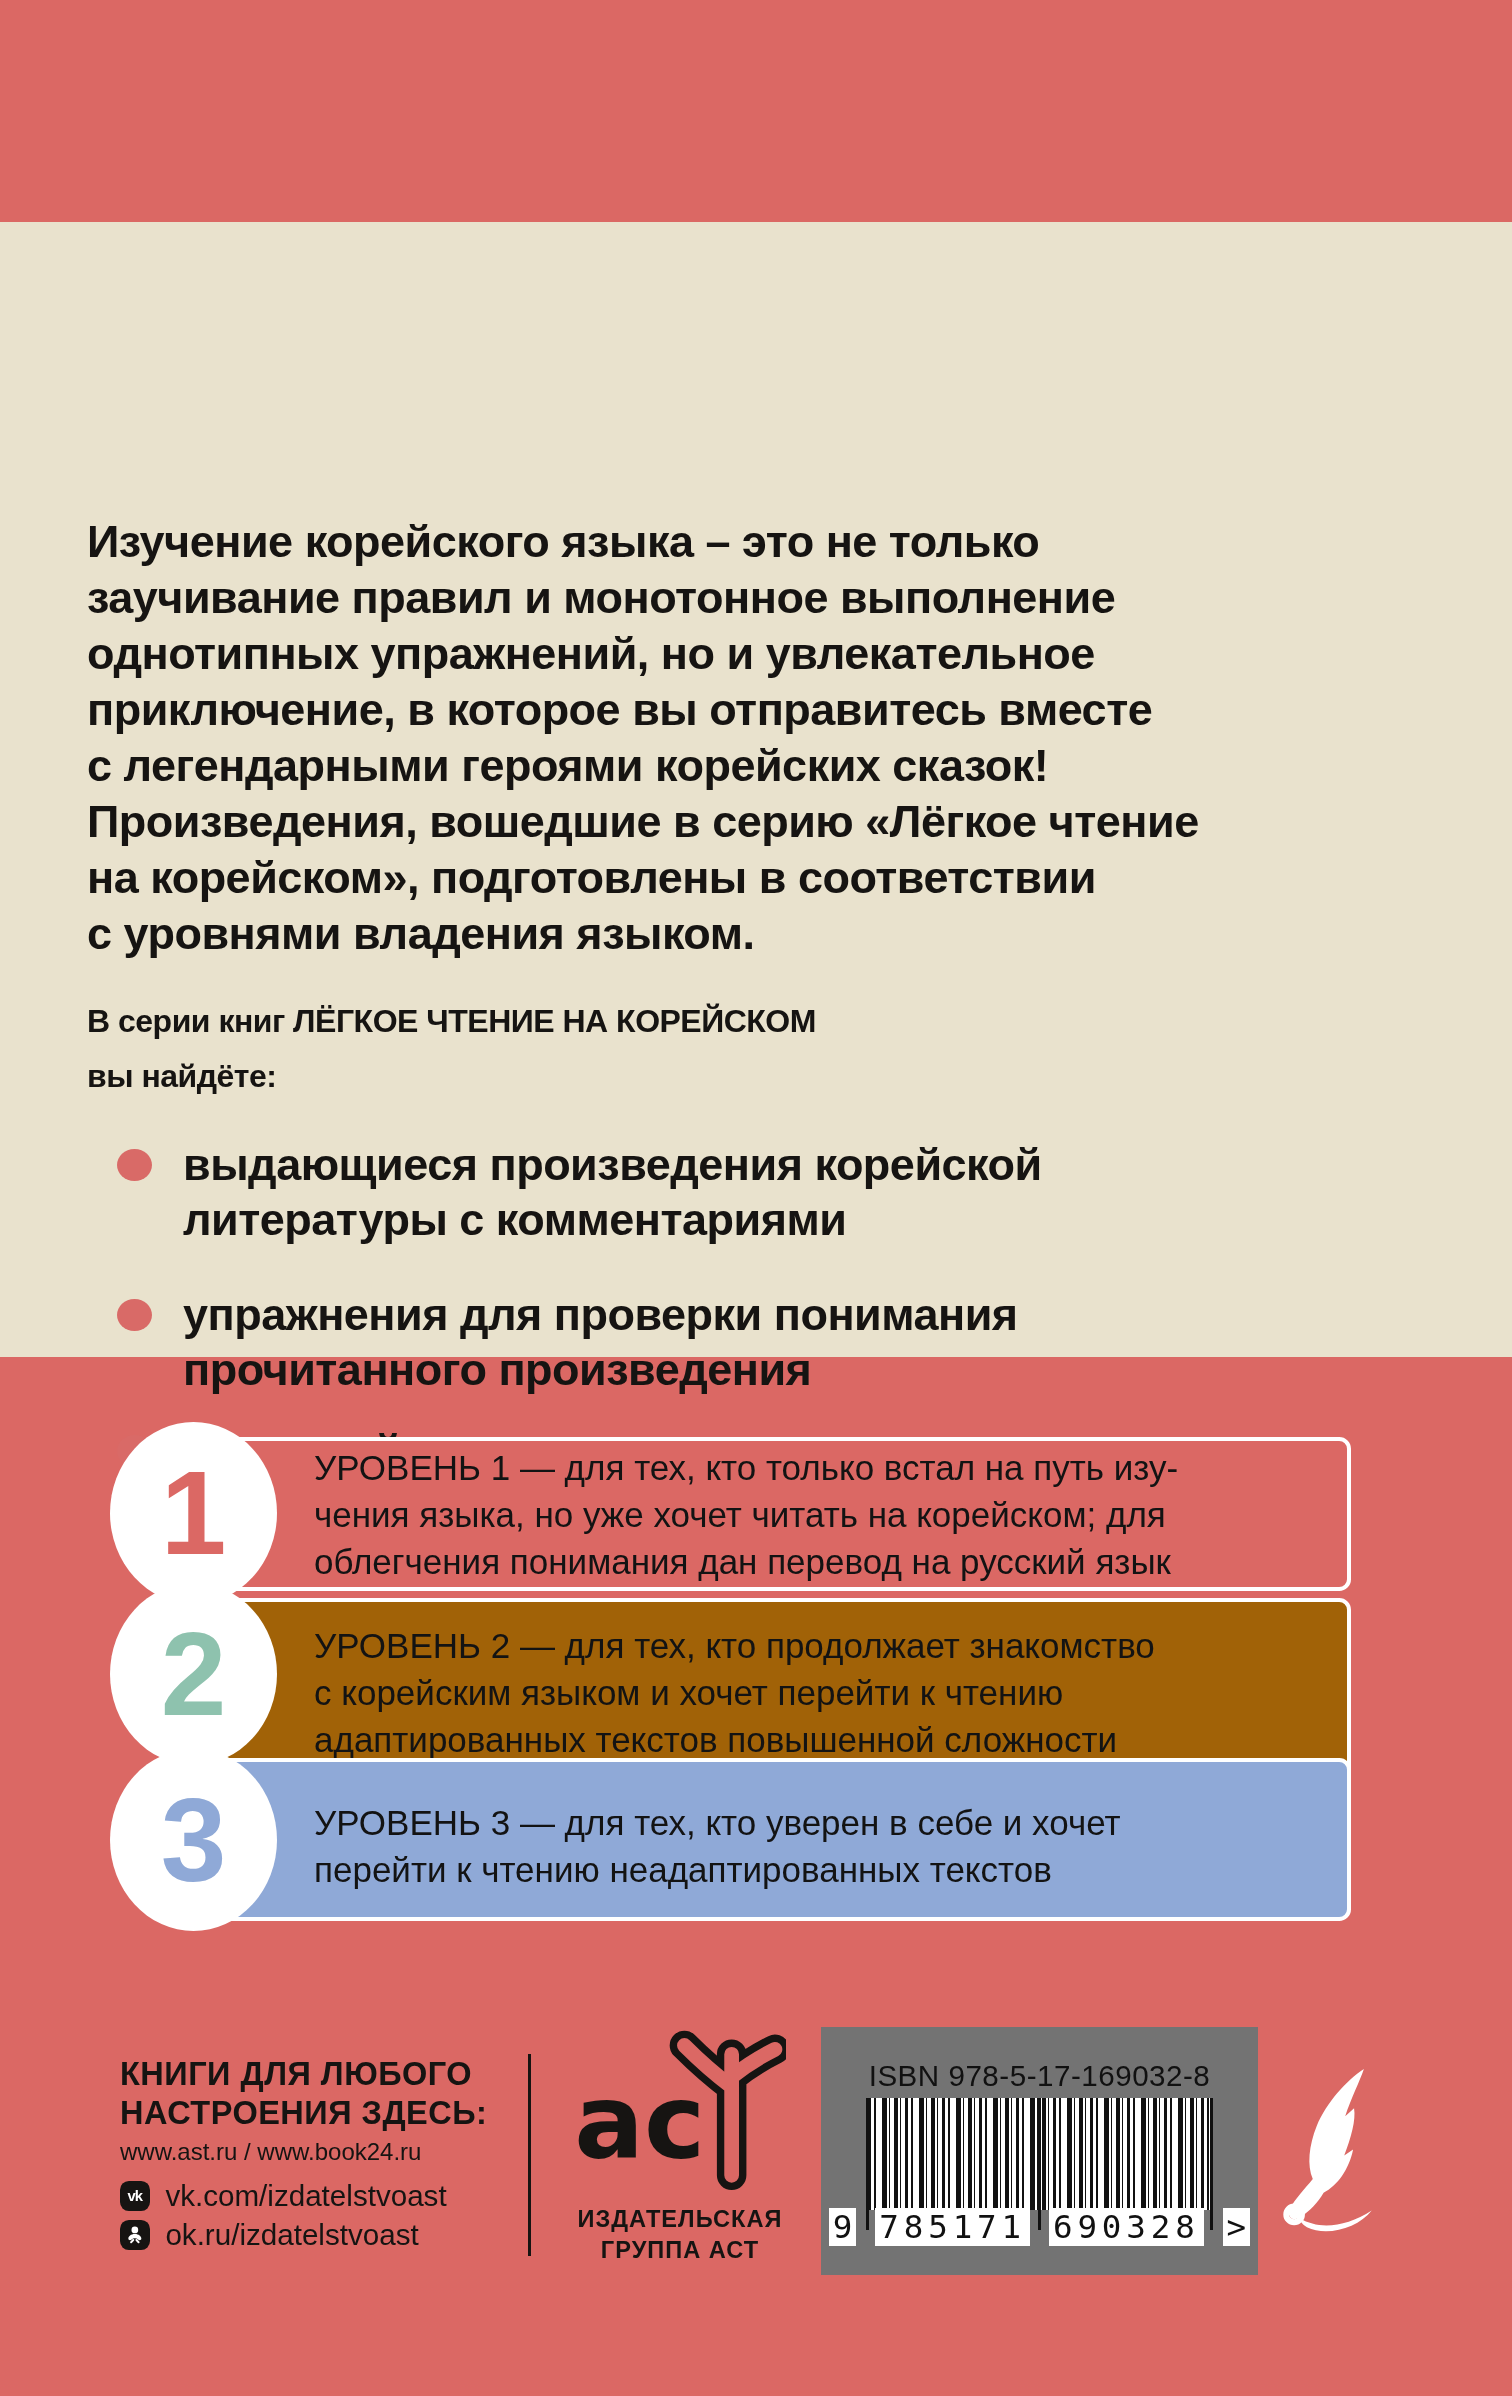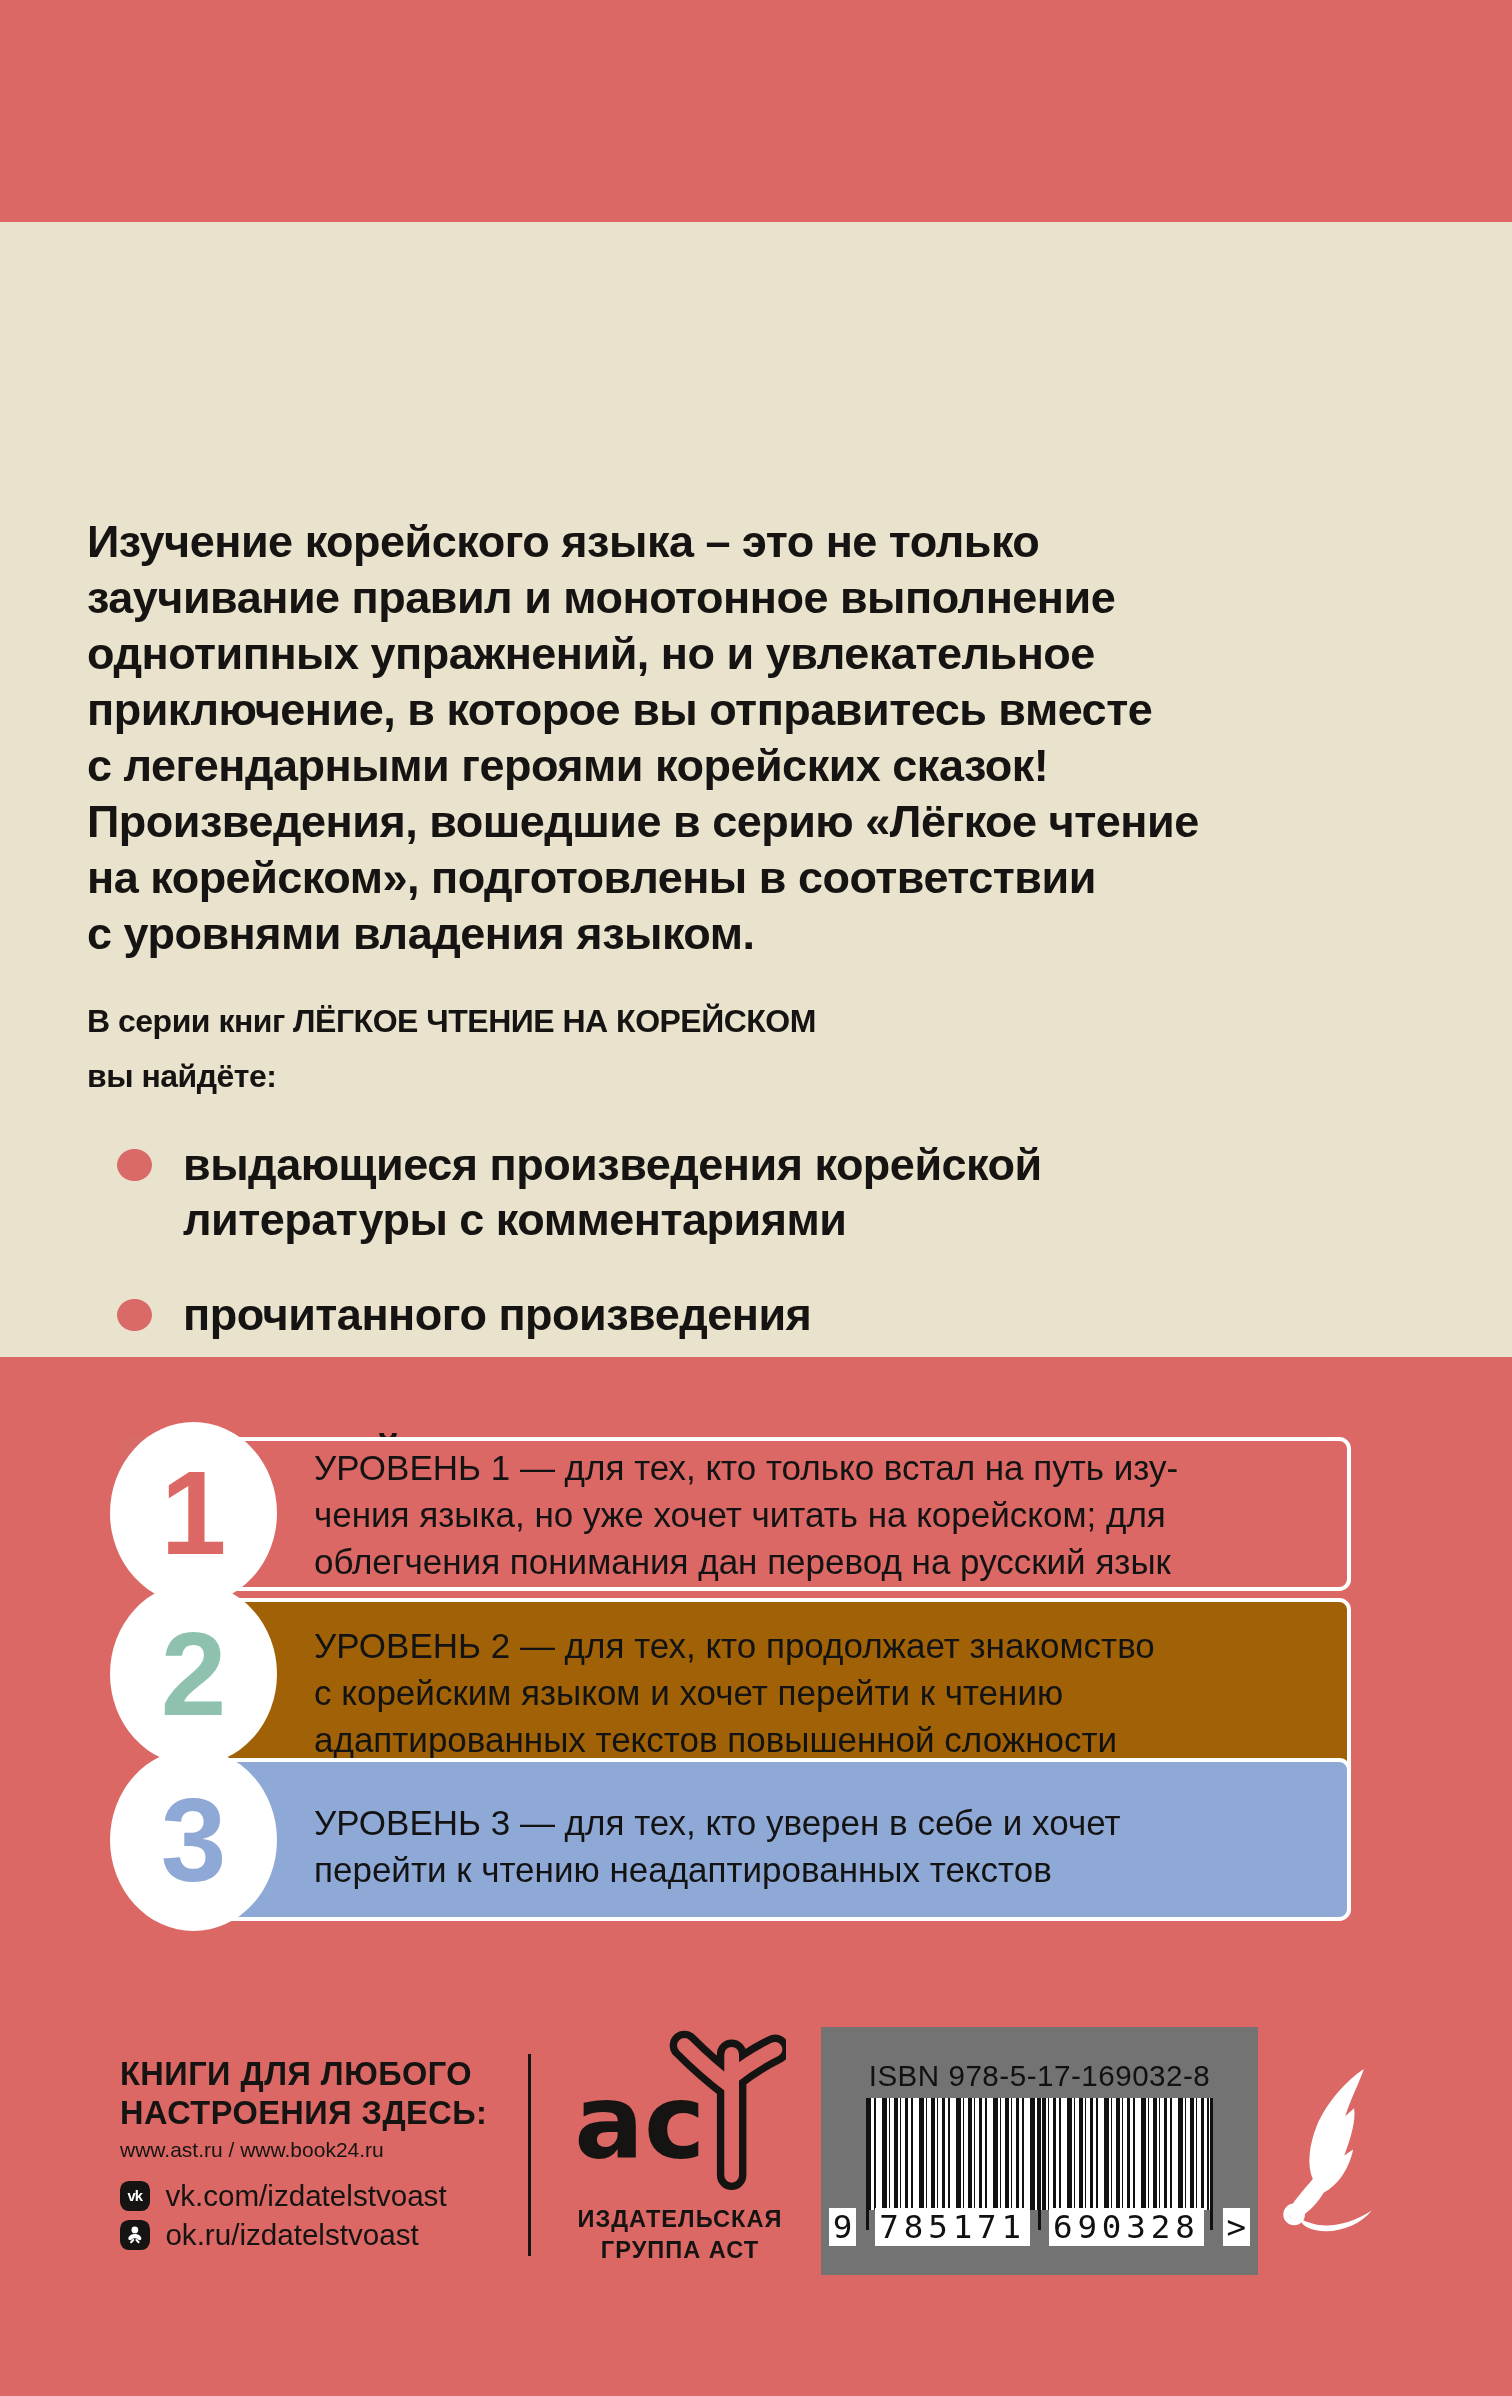--- a/index.html
+++ b/index.html
@@ -45,21 +45,21 @@
     display:flex;align-items:center;justify-content:center;
     font-size:118px;font-weight:bold;
   }
   .oval-1{top:1422px;color:#db6864;}
   .oval-2{top:1583px;color:#8ec2ae;}
   .oval-3{top:1749px;color:#8fa9d7;}
 
   
   .promo-1{position:absolute;left:120px;top:2056px;font-size:32.5px;font-weight:bold;letter-spacing:0.5px;}
   .promo-2{position:absolute;left:120px;top:2095px;font-size:32.5px;font-weight:bold;letter-spacing:0.5px;}
-  .websites{position:absolute;left:120px;top:2138px;font-size:21px;}
+  .websites{position:absolute;left:120px;top:2138px;font-size:24px;}
   .social-row{position:absolute;left:120px;display:flex;align-items:center;gap:15.8px;}
   .social-row.r1{top:2179px;}
   .social-row.r2{top:2218px;}
   .sicon{
     width:29.6px;height:29.6px;border-radius:8.9px;background:#161412;
     display:flex;align-items:center;justify-content:center;flex:0 0 auto;
   }
   .sicon .vk-glyph{color:#fff;font-size:14.8px;font-weight:bold;letter-spacing:-1px;}
   .social-url{font-size:29.6px;}
   .divider{position:absolute;left:528px;top:2054px;width:3px;height:202px;background:#161412;}
@@ -121,20 +121,21 @@
     <div class="bullet bullet-1">
       <span class="dot"></span>
       <div class="btext">
         <div>выдающиеся произведения корейской</div>
         <div>литературы с комментариями</div>
       </div>
     </div>
     <div class="bullet bullet-2">
       <span class="dot"></span>
       <div class="btext">
+        <div>упражнения для проверки понимания</div>
         <div>прочитанного произведения</div>
       </div>
     </div>
     <div class="bullet bullet-3">
       <span class="dot"></span>
       <div class="btext">
         <div>полезный словарь для запоминания</div>
         <div>новых слов и выражений</div>
       </div>
     </div>

